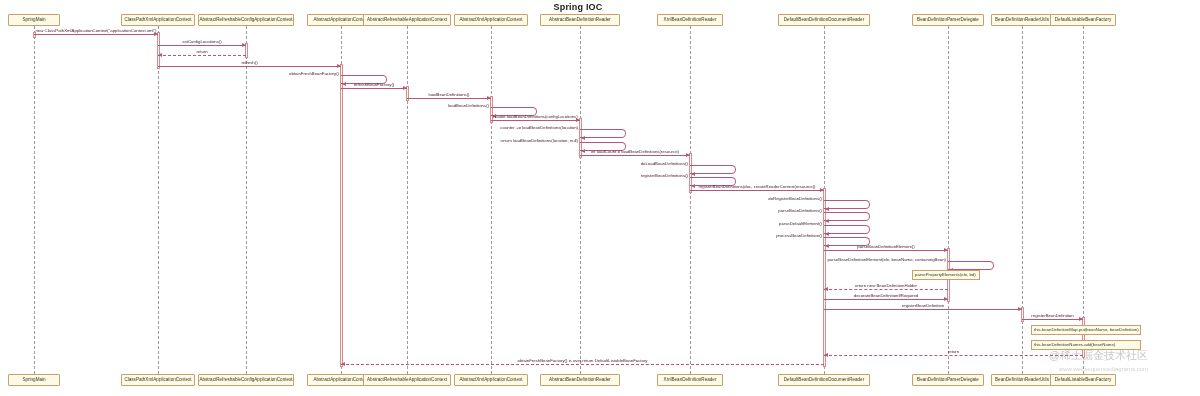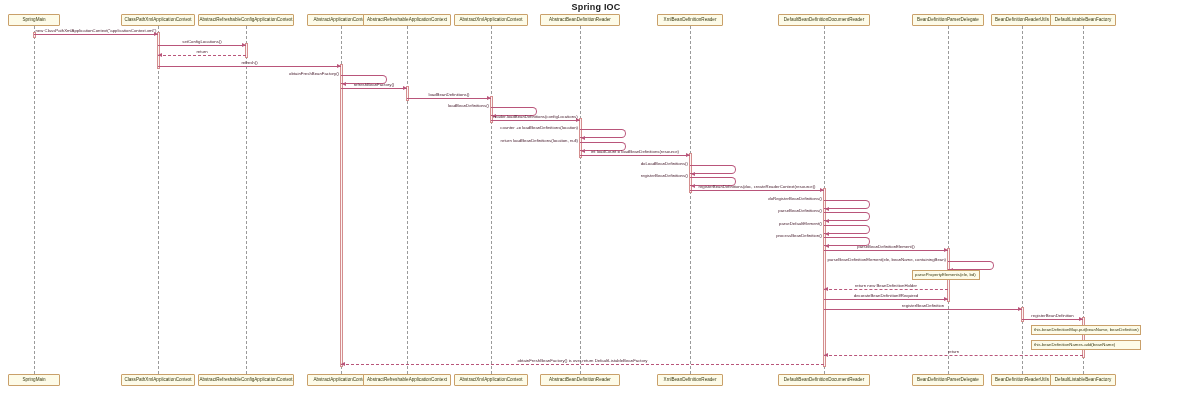--- a/index.html
+++ b/index.html
@@ -3,21 +3,21 @@
 <meta charset="utf-8">
 <style>
   html,body{margin:0;padding:0;}
   body{
     width:1200px;height:396px;
     background:#ffffff;
     font-family:"Liberation Sans", sans-serif;
     overflow:hidden;
     position:relative;
   }
-  #diagram{position:absolute;left:0;top:0;width:1156px;height:396px;padding-left:12px;}
+  #diagram{position:absolute;left:0;top:0;width:1156px;height:396px;}
 
   .title{
     position:absolute;
     width:100%;
     text-align:center;
     top:2px;
     font-size:9px;
     font-weight:bold;
     color:#1a1a1a;
     letter-spacing:.2px;
@@ -115,20 +115,24 @@
     line-height:14px;
     user-select:none;
   }
   .watermark .sub{font-size:6px;color:#d2d2d2;}
 </style>
 </head>
 <body>
 
 <div id="diagram">
   <div class="title">Spring IOC</div>
+  <div class="watermark">
+    <div>@稀土掘金技术社区</div>
+    <div class="sub">www.websequencediagrams.com</div>
+  </div>
 <div class="lifeline" style="left: 34px; top: 26px; height: 348px;"></div>
     <div class="lifeline" style="left: 158px; top: 26px; height: 348px;"></div>
     <div class="lifeline" style="left: 246px; top: 26px; height: 348px;"></div>
     <div class="lifeline" style="left: 341px; top: 26px; height: 348px;"></div>
     <div class="lifeline" style="left: 407px; top: 26px; height: 348px;"></div>
     <div class="lifeline" style="left: 491px; top: 26px; height: 348px;"></div>
     <div class="lifeline" style="left: 580px; top: 26px; height: 348px;"></div>
     <div class="lifeline" style="left: 690px; top: 26px; height: 348px;"></div>
     <div class="lifeline" style="left: 824px; top: 26px; height: 348px;"></div>
     <div class="lifeline" style="left: 948px; top: 26px; height: 348px;"></div>

